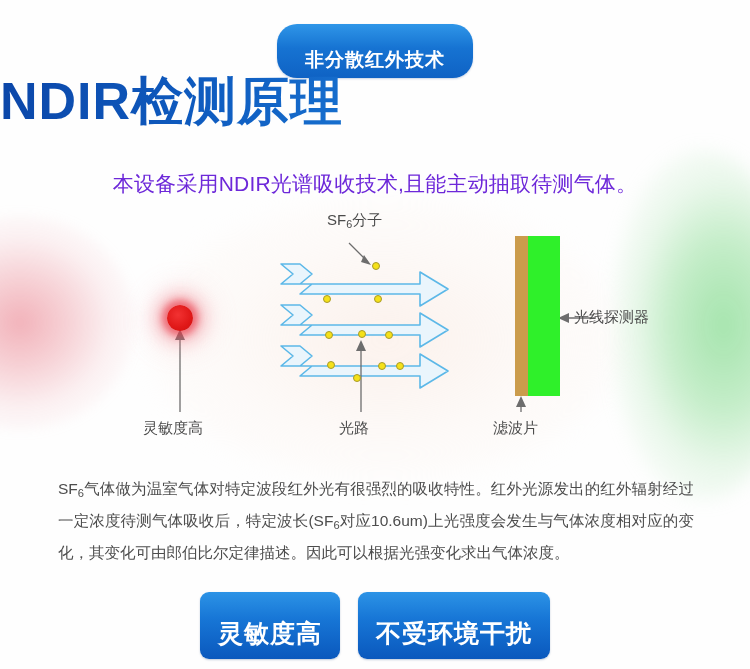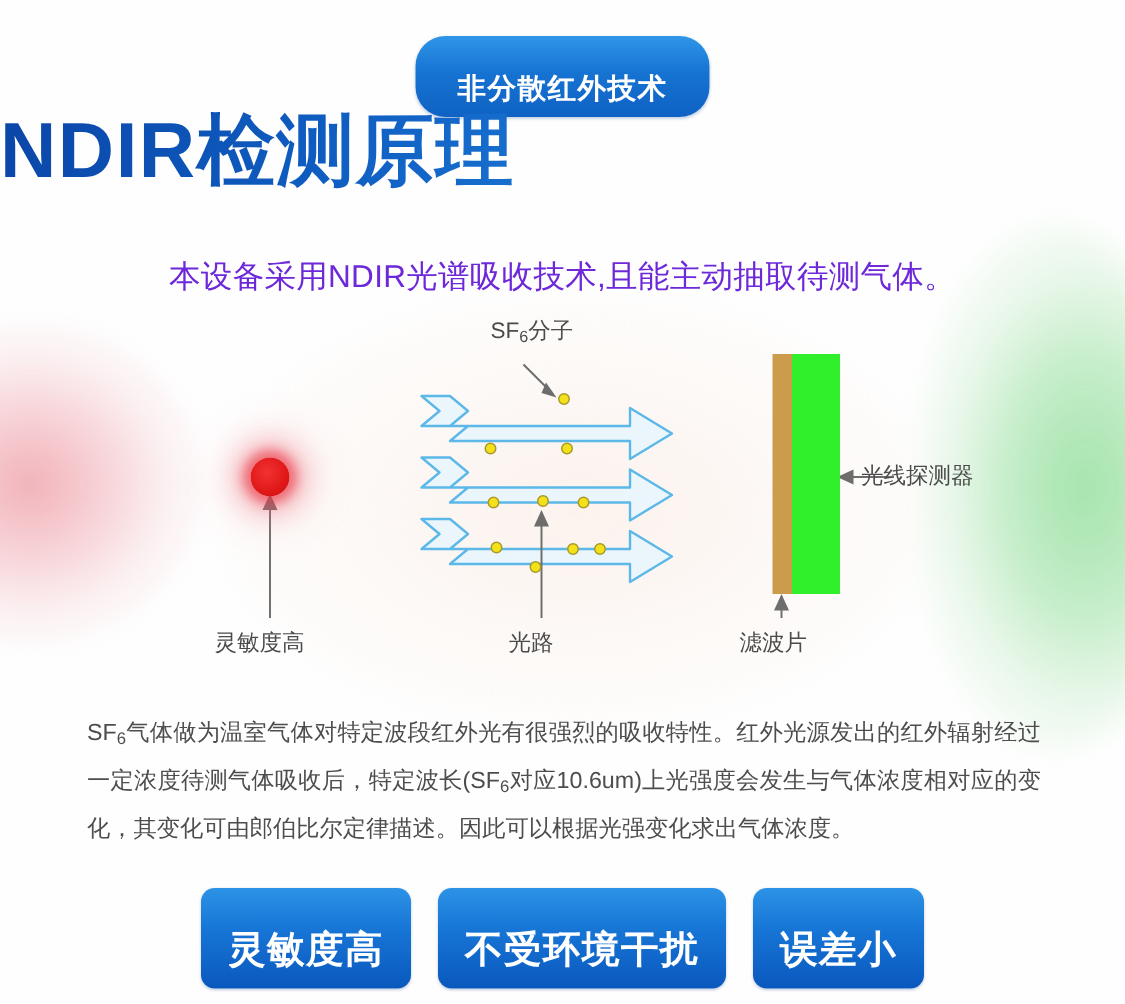--- a/index.html
+++ b/index.html
@@ -278,16 +278,15 @@
   <div class="filter-plate">
     <div class="band-brown"></div>
     <div class="band-green"></div>
   </div>
 
   <div class="body-para"><span>SF</span><span class="sub6">6</span><span>气体做为温室气体对特定波段红外光有很强烈的吸收特性。红外光源发出的红外辐射经过一定浓度待测气体吸收后，特定波长(SF</span><span class="sub6">6</span><span>对应10.6um)上光强度会发生与气体浓度相对应的变化，其变化可由郎伯比尔定律描述。因此可以根据光强变化求出气体浓度。</span></div>
 
   <div class="features">
     <div class="feature-pill">灵敏度高</div>
     <div class="feature-pill">不受环境干扰</div>
-    <div class="feature-pill">误差小</div>
   </div>
 
 </div>
 
 </body></html>

